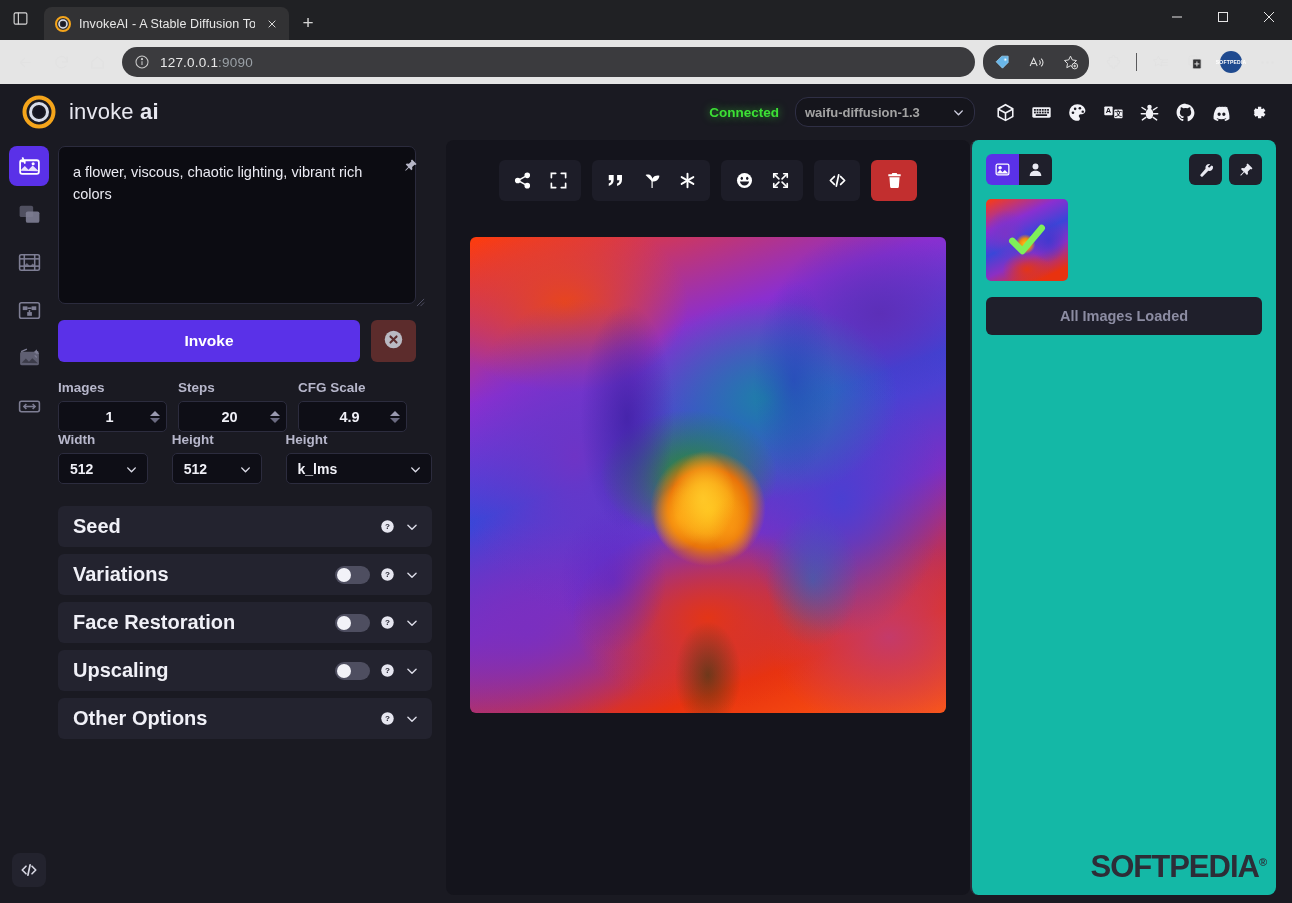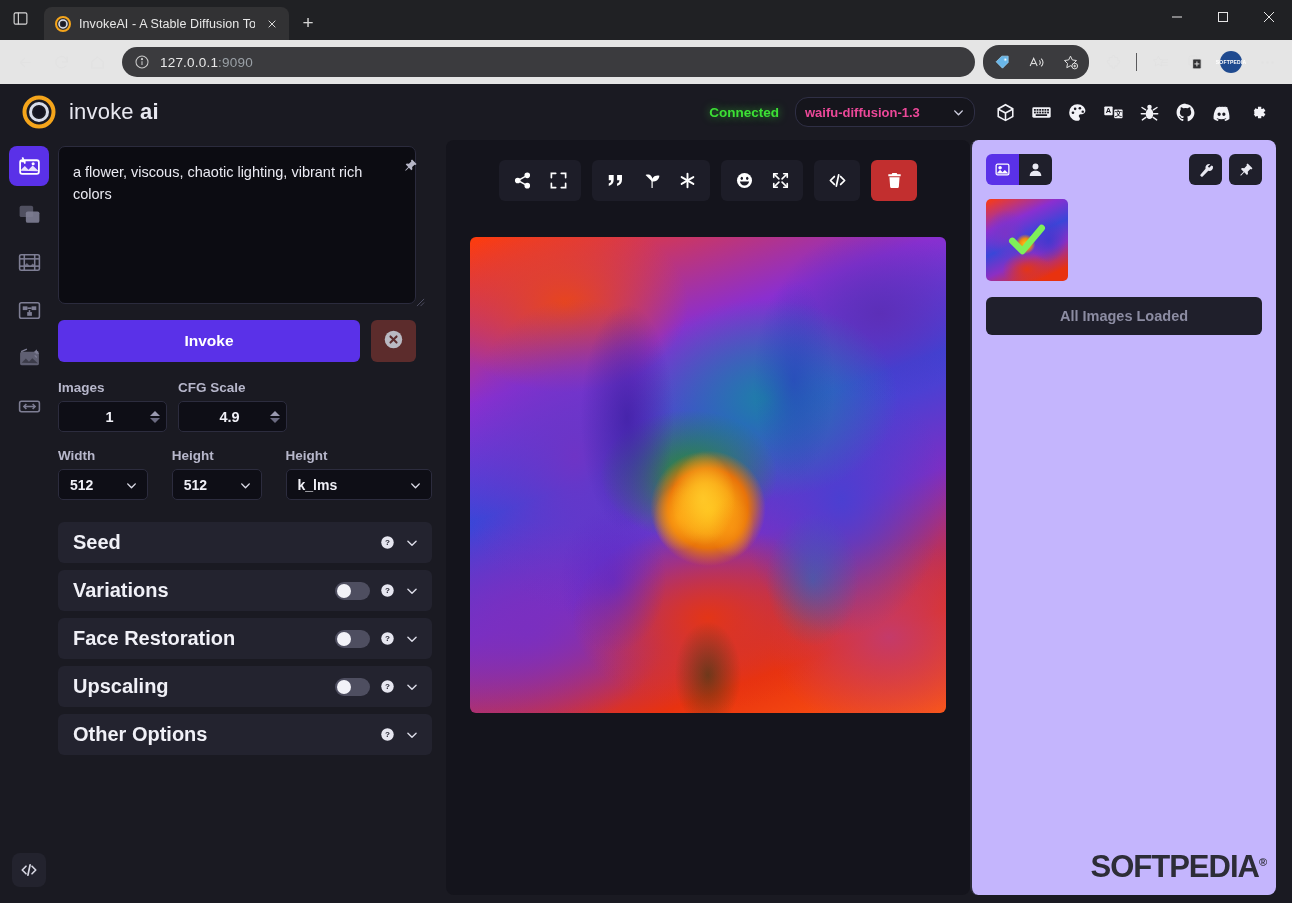--- a/index.html
+++ b/index.html
@@ -99,21 +99,21 @@
   .brand-text b { font-weight: 700; }
   .hdr-spacer { flex: 1; }
   .status {
     color: #3ce035; font-size: 13.5px; font-weight: 700;
     text-shadow: 0 0 9px rgba(60,224,53,.65); margin-right: 16px;
   }
   .model-select {
     width: 180px; height: 30px; background: #15151c;
     border: 1px solid #2f2f45; border-radius: 13px;
     display: flex; align-items: center; padding: 0 9px;
-    color: #ec4899; font-size: 13px; font-weight: 700;
+    color: #a3a3a3; font-size: 13px; font-weight: 700;
   }
   .model-select .ms-label { flex: 1; }
   .model-select .chev { width: 13px; height: 13px; color: #cfcfe0; }
   .hdr-icons { display: flex; align-items: center; gap: 2px; margin-left: 13px; }
   .hdr-ico {
     width: 34px; height: 34px; display: flex; align-items: center;
     justify-content: center; color: #f2f2f7; border-radius: 5px;
   }
   .hdr-ico svg { width: 21px; height: 21px; }
 
@@ -182,21 +182,21 @@
     font-size: 14.5px; font-weight: 700;
   }
   .stepper { display: flex; flex-direction: column; gap: 2px; width: 10px; }
   .stepper i {
     width: 0; height: 0; border-left: 5px solid transparent;
     border-right: 5px solid transparent; display: block;
   }
   .stepper i.up { border-bottom: 5px solid #9a9ab0; }
   .stepper i.down { border-top: 5px solid #6a6a80; }
 
-  .sel-row { display: flex; gap: 24px; margin-top: 16px; }
+  .sel-row { display: flex; gap: 24px; }
   .sel-field.w { width: 95px; }
   .sel-field.h { width: 95px; }
   .sel-field.s { width: 155px; }
   .sel-input {
     height: 31px; background: #0e0e16; border: 1px solid #2c2c3e;
     border-radius: 5px; display: flex; align-items: center; padding: 0 9px 0 11px;
   }
   .sel-val { flex: 1; color: #f0f0f7; font-size: 14px; font-weight: 700; }
   .sel-input .chev { width: 13px; height: 13px; color: #dcdce8; }
 
@@ -264,21 +264,21 @@
     position: absolute; inset: 0;
     background:
       radial-gradient(ellipse 9% 13% at 49% 55%, rgba(255,200,40,.95) 0%, rgba(255,200,40,0) 75%),
       radial-gradient(ellipse 7% 9% at 44% 59%, rgba(255,165,20,.85) 0%, rgba(255,165,20,0) 78%),
       radial-gradient(ellipse 6% 8% at 55% 61%, rgba(250,150,18,.8) 0%, rgba(250,150,18,0) 78%);
   }
 
   
   .gallery {
     width: 306px; flex: 0 0 306px; margin-left: 0;
-    background: #c4b5fd; border-radius: 8px;
+    background: #14b8a6; border-radius: 8px;
     border-left: 2px solid #2a2a38;
     display: flex; flex-direction: column; padding: 14px 14px 0 14px;
     position: relative;
   }
   .g-top { display: flex; align-items: center; }
   .g-tabs { display: flex; border-radius: 6px; overflow: hidden; }
   .g-tab {
     width: 33px; height: 31px; display: flex; align-items: center;
     justify-content: center; background: #1f1f2b; color: #e9e9f2;
   }
@@ -659,20 +659,30 @@
             <span class="f-label">Images</span>
             <div class="num-input">
               <span class="num-val">1</span>
               <span class="stepper">
                   <i class="up"></i>
                   <i class="down"></i>
                 </span>
             </div>
           </div>
           <div class="num-field">
+            <span class="f-label">Steps</span>
+            <div class="num-input">
+              <span class="num-val">20</span>
+              <span class="stepper">
+                  <i class="up"></i>
+                  <i class="down"></i>
+                </span>
+            </div>
+          </div>
+          <div class="num-field">
             <span class="f-label">CFG Scale</span>
             <div class="num-input">
               <span class="num-val">4.9</span>
               <span class="stepper">
                   <i class="up"></i>
                   <i class="down"></i>
                 </span>
             </div>
           </div>
         </div>

